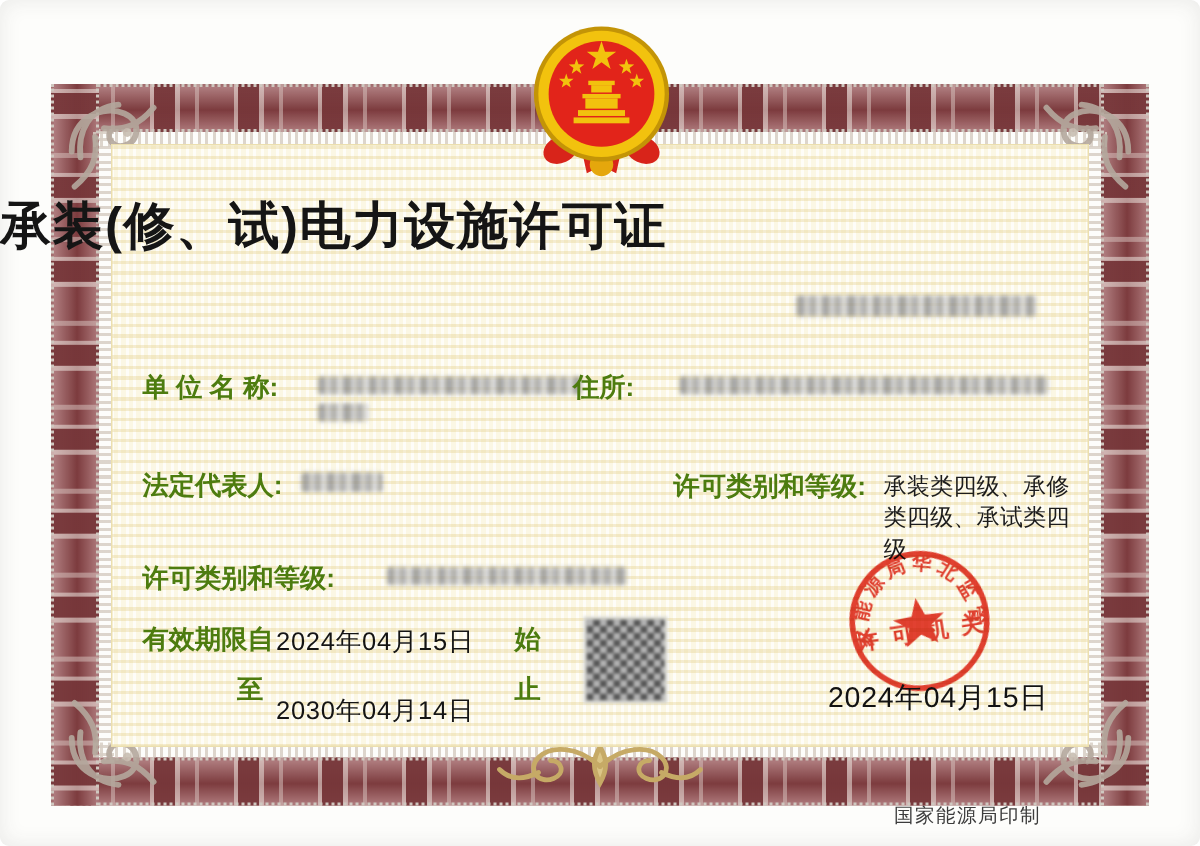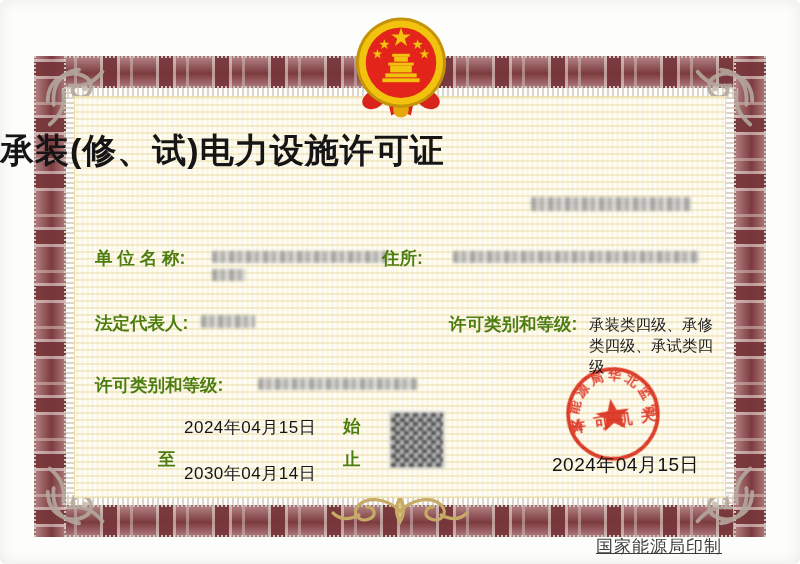--- a/index.html
+++ b/index.html
@@ -54,21 +54,21 @@
 
   .qr{position:absolute;left:389px;top:411px;width:52px;height:54px;padding:2px;background:#d9d9d4;filter:blur(1px);}
   .qr-inner{width:100%;height:100%;
     background:repeating-conic-gradient(#565656 0% 25%, #b3b3b3 25% 50%);
     background-size:9px 9px;}
 
   .seal{position:absolute;left:563px;top:364px;width:100px;height:100px;
     transform:rotate(-9deg);opacity:.92;filter:blur(.3px);mix-blend-mode:multiply;}
   .seal-date{position:absolute;left:552px;top:452px;font-size:19px;color:#121212;letter-spacing:.5px;}
 
-  .footer-note{position:absolute;left:596px;top:535px;font-size:17px;color:#3c3c3c;letter-spacing:1px;text-decoration:underline;}
+  .footer-note{position:absolute;left:596px;top:535px;font-size:13px;color:#3c3c3c;letter-spacing:1px;}
 
   .emblem{position:absolute;left:354px;top:15px;width:94px;height:107px;}
 </style>
 </head>
 <body>
 
 <div class="paper">
 
   <div class="frame">
     <div class="band h top"></div>
@@ -164,20 +164,21 @@
 
   <div class="lbl" style="left:95px;top:311px;">法定代表人:</div>
   <div class="redact" style="left:201px;top:315px;width:54px;height:13px;"></div>
 
   <div class="lbl" style="left:402px;top:312px;margin-left:47px;">许可类别和等级:</div>
   <div class="val" style="left:549px;top:314px;width:134px;margin-left:40px;">承装类四级、承修类四级、承试类四级</div>
 
   <div class="lbl" style="left:95px;top:373px;">许可类别和等级:</div>
   <div class="redact" style="left:258px;top:378px;width:160px;height:12px;"></div>
 
+  <div class="lbl" style="left:95px;top:414px;">有效期限自</div>
   <div class="date-txt" style="left:184px;top:416px;">2024年04月15日</div>
   <div class="lbl" style="left:343px;top:414px;">始</div>
 
   <div class="lbl" style="left:158px;top:447px;">至</div>
   <div class="date-txt" style="left:184px;top:449px;margin-top:13px;">2030年04月14日</div>
   <div class="lbl" style="left:343px;top:447px;">止</div>
 
   <div class="qr">
     <div class="qr-inner"></div>
   </div>

